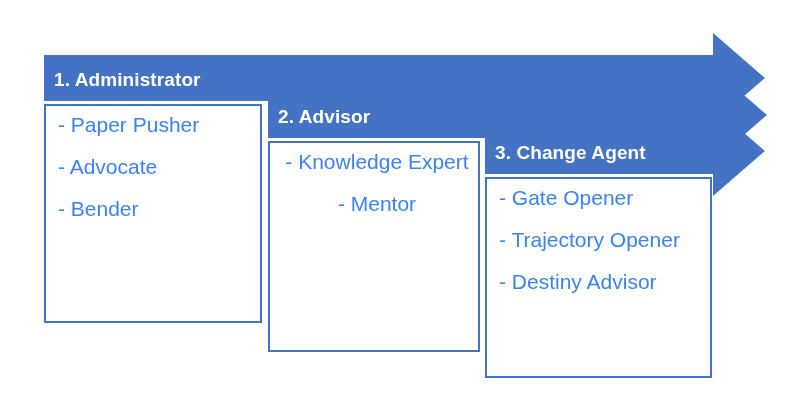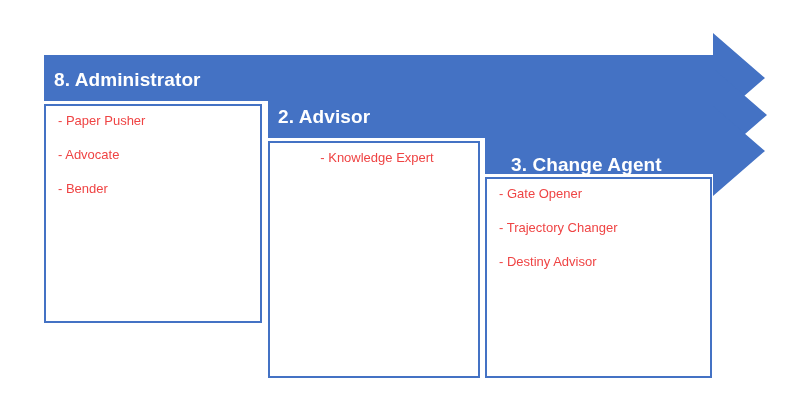--- a/index.html
+++ b/index.html
@@ -46,74 +46,75 @@
     border: 2px solid #4472C4;
     box-sizing: border-box;
   }
   .stage-list {
     position: absolute;
     left: 12px;
     top: 8px;
     right: 6px;
   }
   .stage-list-item {
-    font-size: 13px;
+    font-size: 21px;
     line-height: 1;
-    color: #ef4444;
+    color: #3b82f6;
     margin-bottom: 21px;
     white-space: nowrap;
   }
 </style>
 </head>
 <body>
 
 <div id="diagram">
 
   <div class="stage" style="left:0px; top:0px; width:787px; height:416px;">
 
     <svg class="arrow-svg" width="787" height="416" viewBox="0 0 787 416">
       <polygon points="44,55 713,55 713,33 765,78 713,123 713,101 44,101" fill="#4472C4"></polygon>
     </svg>
 
-    <div class="stage-title" style="left:54px; top:70px;">8. Administrator</div>
+    <div class="stage-title" style="left:54px; top:70px;">1. Administrator</div>
 
     <div class="stage-box" style="left:44px; top:104px; width:218px; height:219px;">
       <div class="stage-list">
         <div class="stage-list-item">- Paper Pusher</div>
         <div class="stage-list-item">- Advocate</div>
         <div class="stage-list-item">- Bender</div>
       </div>
     </div>
   </div>
 
   <div class="stage" style="left:2px; top:0px; width:787px; height:416px;text-align:center;">
 
     <svg class="arrow-svg" width="787" height="416" viewBox="0 0 787 416">
       <polygon points="266,92 713,92 713,70 765,115 713,160 713,138 266,138" fill="#4472C4"></polygon>
     </svg>
 
     <div class="stage-title" style="left:276px; top:107px;">2. Advisor</div>
 
-    <div class="stage-box" style="left:266px; top:141px; width:212px; height:237px;">
+    <div class="stage-box" style="left:266px; top:141px; width:212px; height:211px;">
       <div class="stage-list">
         <div class="stage-list-item">- Knowledge Expert</div>
+        <div class="stage-list-item">- Mentor</div>
       </div>
     </div>
   </div>
 
   <div class="stage" style="left:0px; top:0px; width:787px; height:416px;">
 
     <svg class="arrow-svg" width="787" height="416" viewBox="0 0 787 416">
       <polygon points="485,128 713,128 713,106 765,151 713,196 713,174 485,174" fill="#4472C4"></polygon>
     </svg>
 
-    <div class="stage-title" style="left:495px; top:155px;margin-left:16px;">3. Change Agent</div>
+    <div class="stage-title" style="left:495px; top:143px;">3. Change Agent</div>
 
     <div class="stage-box" style="left:485px; top:177px; width:227px; height:201px;">
       <div class="stage-list">
         <div class="stage-list-item">- Gate Opener</div>
-        <div class="stage-list-item">- Trajectory Changer</div>
+        <div class="stage-list-item">- Trajectory Opener</div>
         <div class="stage-list-item">- Destiny Advisor</div>
       </div>
     </div>
   </div>
 
 </div>
 
 </body></html>

